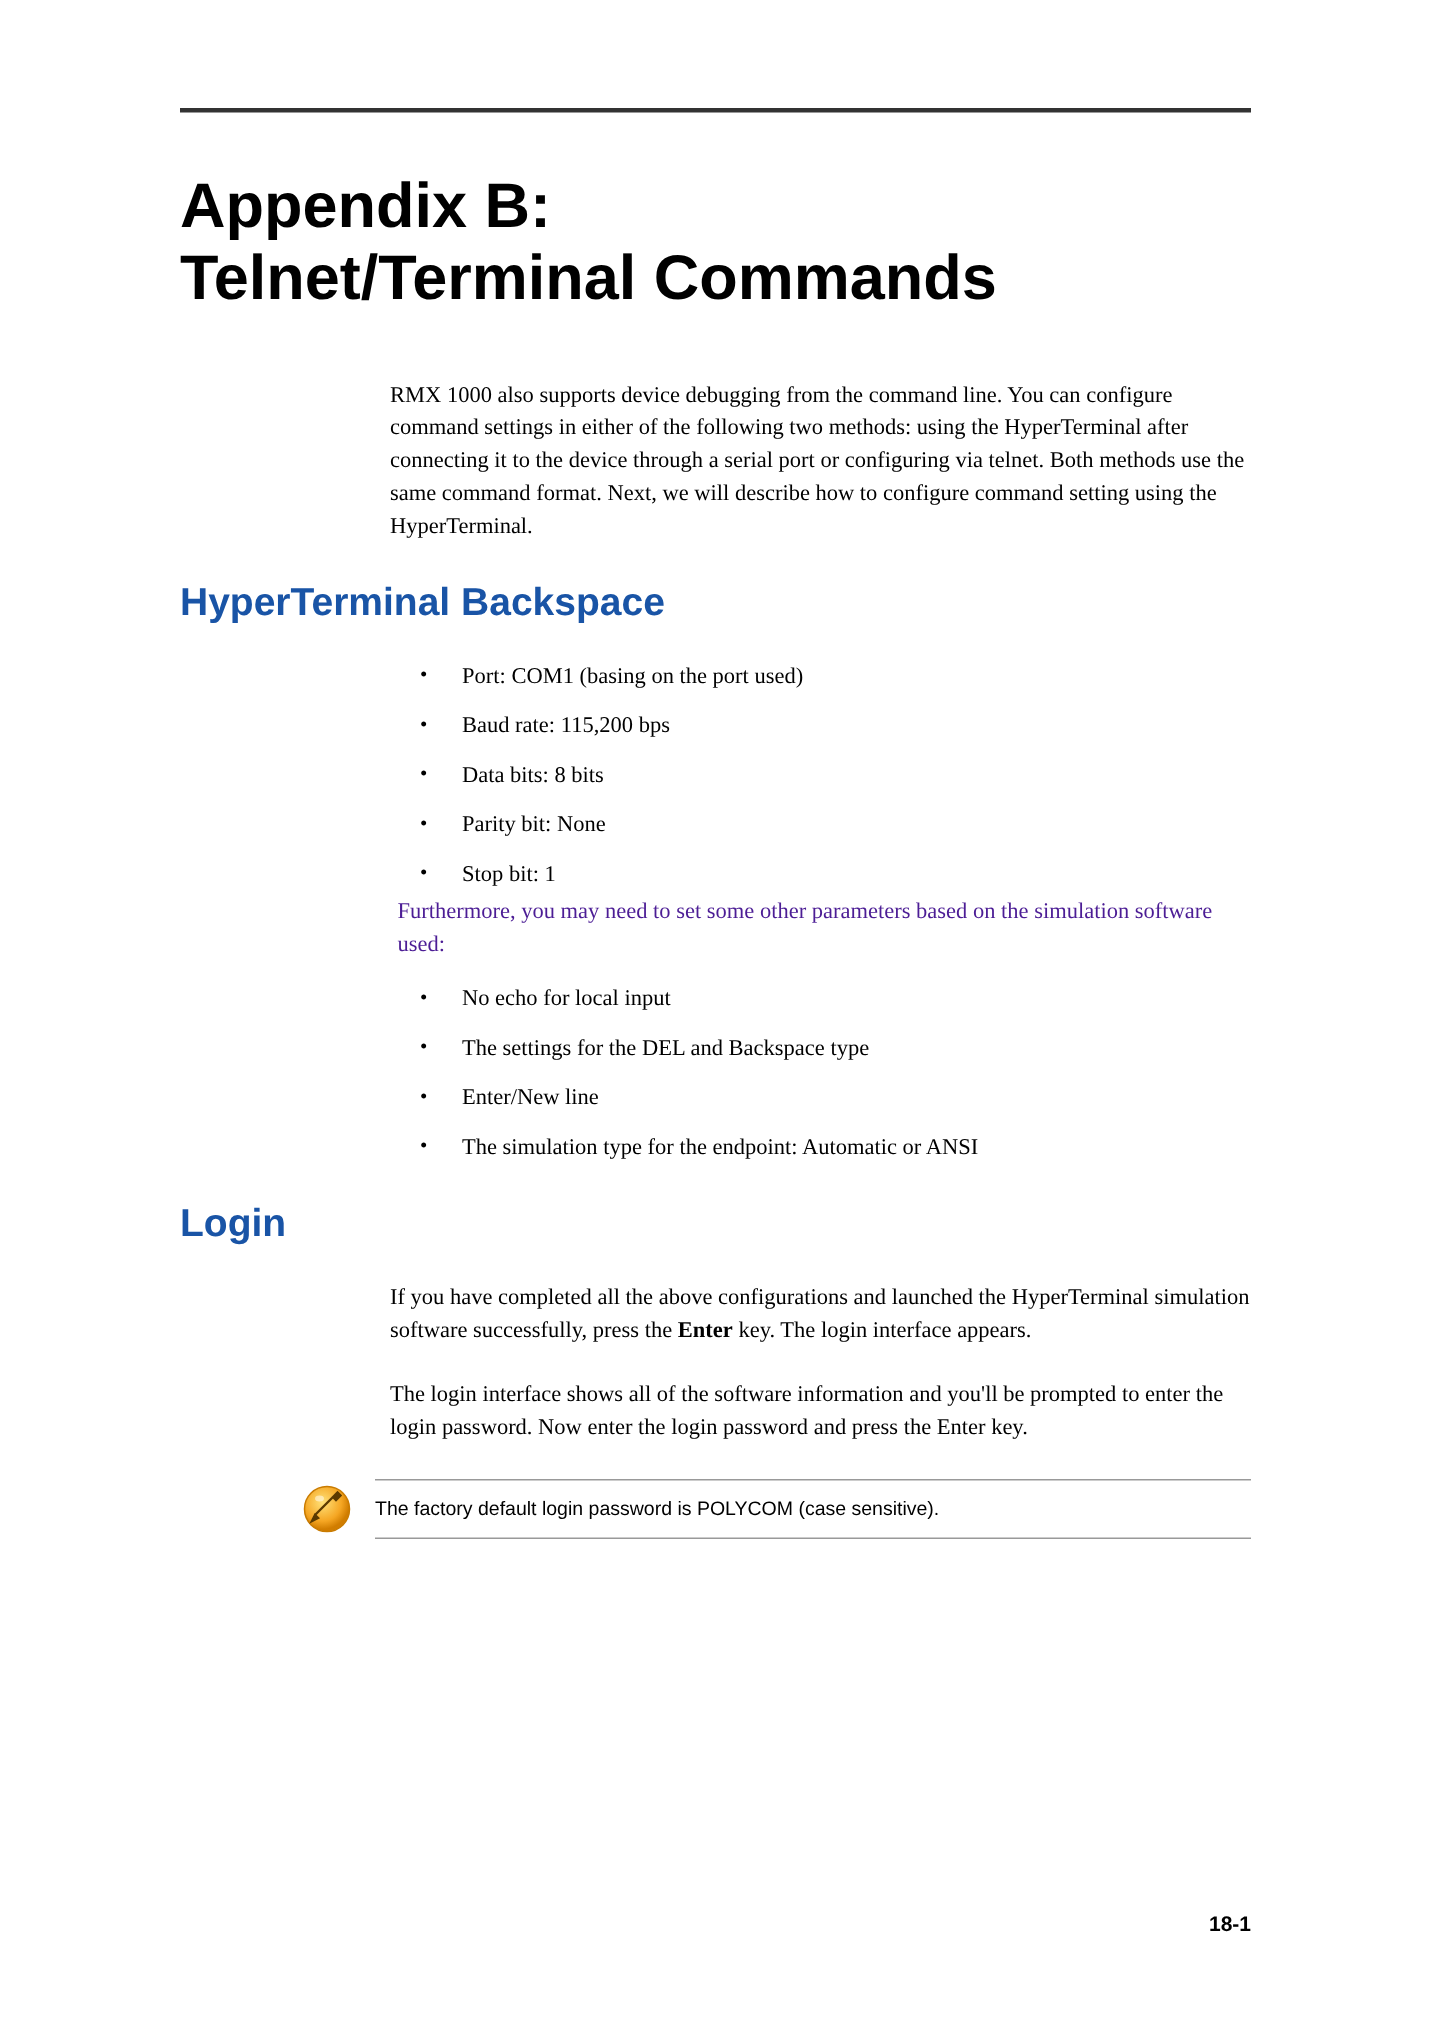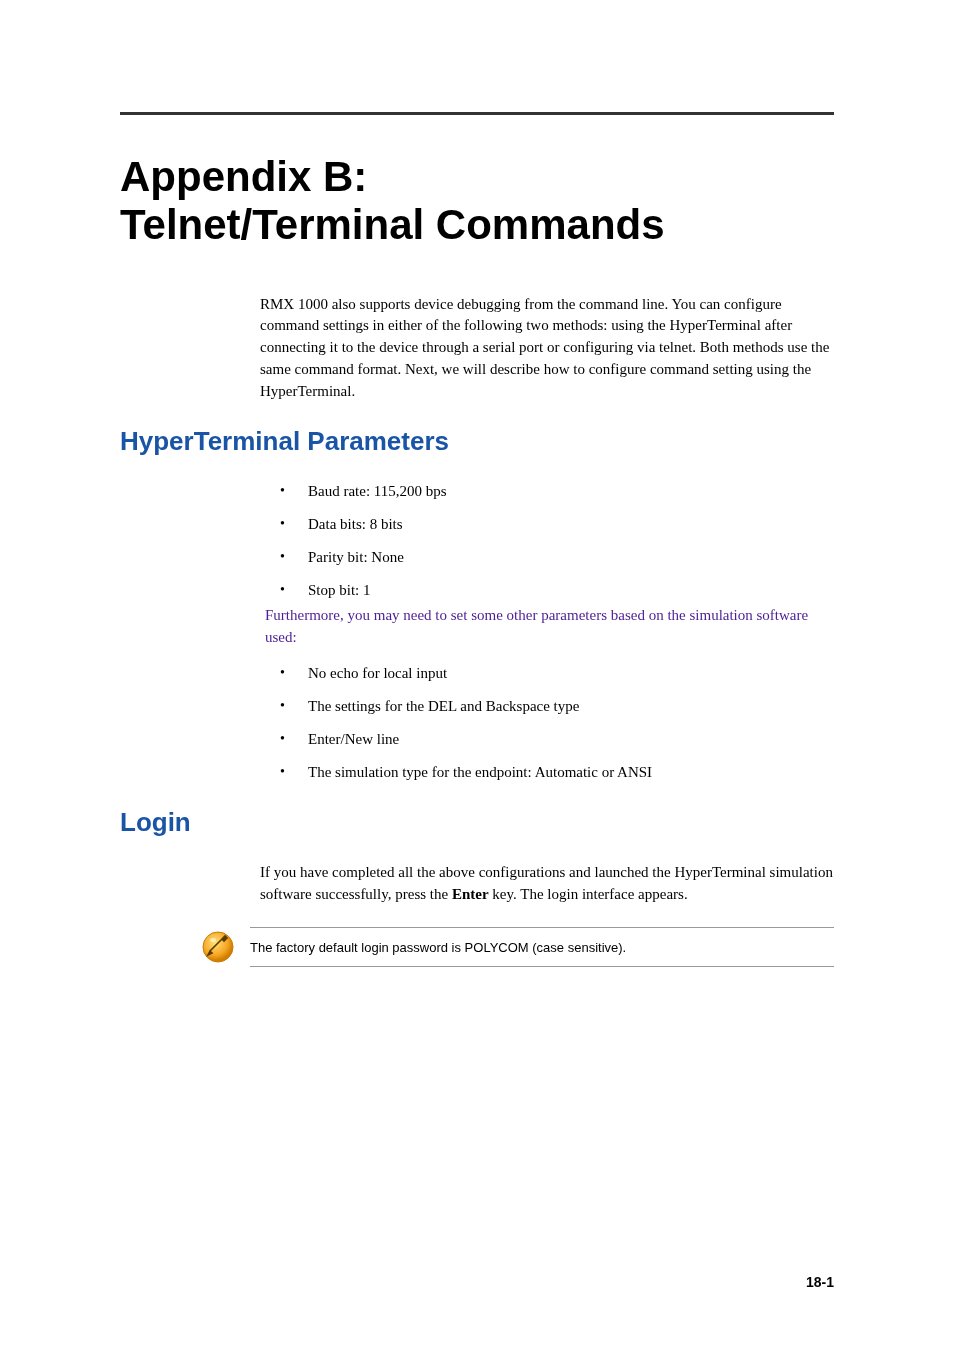--- a/index.html
+++ b/index.html
@@ -9,21 +9,21 @@
     }
     body {
       background: #fff;
       font-family: Georgia, 'Times New Roman', serif;
       width: 954px;
       height: 1350px;
       position: relative;
       padding: 0;
     }
     .content {
-      padding: 112px 120px 60px 120px;
+      padding: 72px 120px 60px 120px;
     }
     .divider {
       border-top: 3px solid #333;
       margin-bottom: 38px;
     }
     .chapter-title {
       font-family: 'Trebuchet MS', Arial, sans-serif;
       font-weight: bold;
       font-size: 42px;
       color: #000;
@@ -119,23 +119,24 @@
 <div class="content">
   <div class="divider"></div>
 
   <h1 class="chapter-title">
     <span>Appendix B:</span><br>
     <span>Telnet/Terminal Commands</span>
   </h1>
 
   <p class="body-text">RMX 1000 also supports device debugging from the command line. You can configure command settings in either of the following two methods: using the HyperTerminal after connecting it to the device through a serial port or configuring via telnet. Both methods use the same command format. Next, we will describe how to configure command setting using the HyperTerminal.</p>
 
-  <h2 class="section-heading">HyperTerminal Parameters</h2>
+  <h2 class="section-heading">HyperTerminal Backspace</h2>
 
   <ul class="bullet-list">
+    <li>Port: COM1 (basing on the port used)</li>
     <li>Baud rate: 115,200 bps</li>
     <li>Data bits: 8 bits</li>
     <li>Parity bit: None</li>
     <li>Stop bit: 1</li>
   </ul>
 
   <p class="sim-note">Furthermore, you may need to set some other parameters based on the simulation software used:</p>
 
   <ul class="bullet-list">
     <li>No echo for local input</li>
@@ -143,20 +144,21 @@
     <li>Enter/New line</li>
     <li>The simulation type for the endpoint: Automatic or ANSI</li>
   </ul>
 
   <h2 class="section-heading">Login</h2>
 
   <p class="body-text">
     <span>If you have completed all the above configurations and launched the HyperTerminal simulation software successfully, press the </span><span class="bold-inline">Enter</span><span> key. The login interface appears.</span>
   </p>
 
+  <p class="body-text">The login interface shows all of the software information and you'll be prompted to enter the login password. Now enter the login password and press the Enter key.</p>
 
   <div class="note-box">
     <span class="note-icon">
       <svg viewBox="0 0 36 36" width="36" height="36">
         <defs>
           <radialGradient id="g1" cx="40%" cy="35%" r="60%">
             <stop offset="0%" stop-color="#ffe27a"></stop>
             <stop offset="70%" stop-color="#f5a623"></stop>
             <stop offset="100%" stop-color="#d17d00"></stop>
           </radialGradient>

